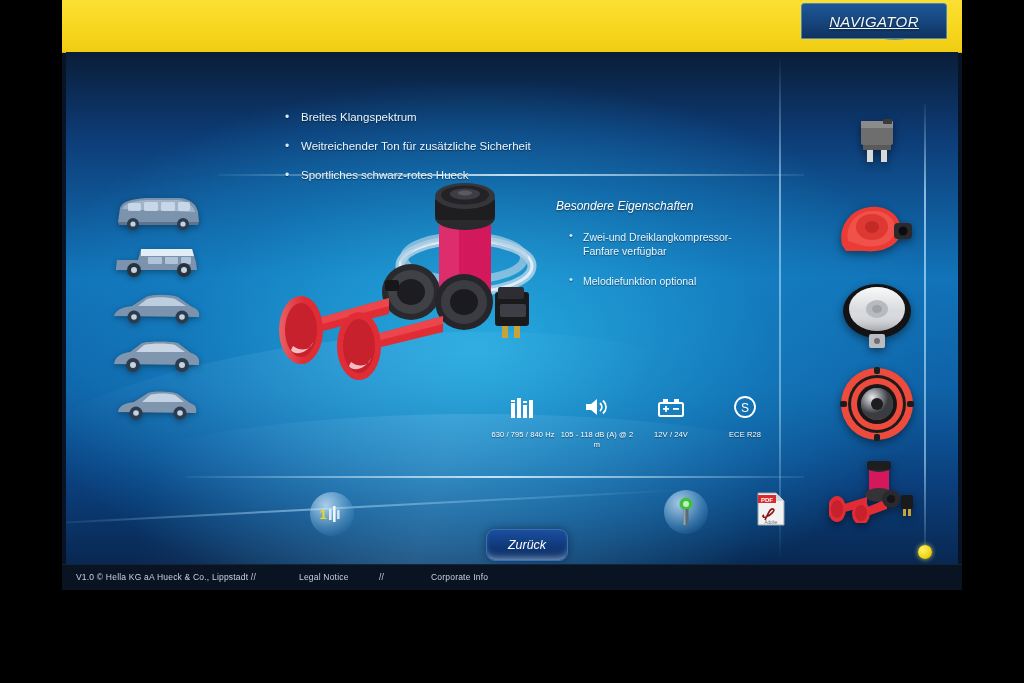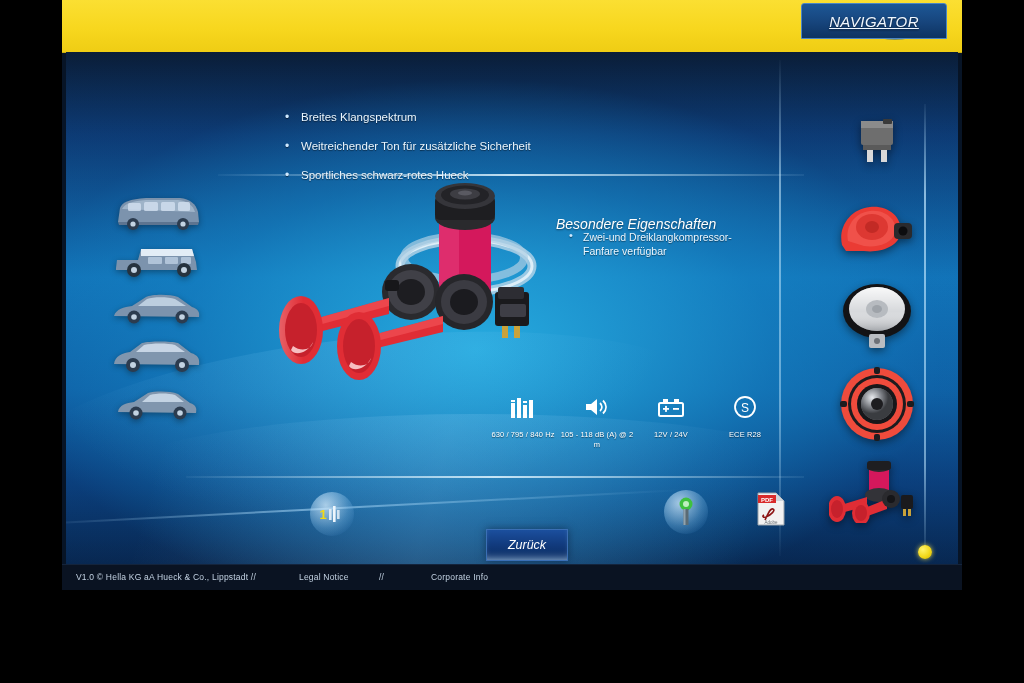--- a/index.html
+++ b/index.html
@@ -46,21 +46,21 @@
 
   
   .title{position:absolute;left:200px;top:26px;color:#fff;font-size:19px;letter-spacing:.2px;
          text-shadow:0 1px 2px rgba(0,0,0,.55);}
   .bullets{position:absolute;left:208px;top:56px;width:470px;}
   .bullets li{list-style:none;color:#eaf6ff;font-size:11.5px;margin:0 0 17px 0;position:relative;padding-left:24px;
               text-shadow:0 1px 1px rgba(0,0,0,.5);}
   .bullets li:before{content:"•";position:absolute;left:8px;top:-1px;color:#cfe9ff;font-size:12px;}
   ul{margin:3px;padding:0;}
 
-  .subtitle{position:absolute;left:490px;top:164px;color:#fff;font-size:14px;font-style:italic;
+  .subtitle{position:absolute;left:490px;top:147px;color:#fff;font-size:12px;font-style:italic;
             text-shadow:0 1px 2px rgba(0,0,0,.5);}
   .features{position:absolute;left:492px;top:175px;width:200px;}
   .features li{list-style:none;color:#eaf6ff;font-size:10.5px;line-height:14px;margin:0 0 16px 0;position:relative;padding-left:22px;
                text-shadow:0 1px 1px rgba(0,0,0,.45);}
   .features li:before{content:"•";position:absolute;left:8px;top:-2px;color:#cfe9ff;font-size:11px;}
 
   
   .vehicles{position:absolute;left:42px;top:140px;width:110px;}
   .veh{position:relative;height:44px;margin-bottom:4px;}
   .veh svg{display:block;filter:drop-shadow(0 2px 3px rgba(0,0,0,.35));}
@@ -78,21 +78,21 @@
   
   .orb{position:absolute;width:44px;height:44px;border-radius:50%;
        background:radial-gradient(circle at 36% 30%,rgba(215,238,255,0.75),rgba(120,180,225,0.35) 55%,rgba(40,110,175,0.15) 80%);
        display:flex;align-items:center;justify-content:center;}
   .orb.sound{left:244px;top:440px;}
   .orb.info{left:598px;top:438px;}
   .pdficon{position:absolute;left:690px;top:440px;width:30px;height:34px;}
 
   .backbtn{position:absolute;left:420px;top:477px;width:80px;height:30px;
     background:linear-gradient(180deg,#1b4f9e 0%,#123c80 45%,#0a2a5e 100%);
-    border:1px solid #3a6fb5;border-radius:0;
+    border:1px solid #3a6fb5;border-radius:9px;
     display:flex;align-items:center;justify-content:center;
     color:#fff;font-size:12.5px;font-style:italic;
     box-shadow:0 0 8px rgba(10,30,60,.6), inset 0 -7px 8px -6px rgba(190,225,255,.8);}
 
   
   .navtab{position:absolute;left:739px;top:3px;width:144px;height:34px;
     background:linear-gradient(180deg,#1d5796 0%,#17467e 50%,#0e3361 100%);
     border:1px solid #4b86c4;border-radius:3px 3px 0 0;
     display:flex;align-items:center;justify-content:center;
     color:#f0f7ff;font-size:15px;font-style:italic;letter-spacing:.4px;
@@ -142,20 +142,21 @@
 
       <ul class="bullets">
         <li>Breites Klangspektrum</li>
         <li>Weitreichender Ton für zusätzliche Sicherheit</li>
         <li>Sportliches schwarz-rotes Hueck</li>
       </ul>
 
       <div class="subtitle">Besondere Eigenschaften</div>
       <ul class="features">
         <li>Zwei-und Dreiklangkompressor-Fanfare verfügbar</li>
+        <li>Melodiefunktion optional</li>
       </ul>
 
       <div class="vehicles">
         <div class="veh">
           <svg width="96" height="42" viewBox="0 0 96 42">
             <path d="M10 30 L12 16 C14 10 22 7 38 6 L72 6 C82 7 88 12 90 20 L91 30 Z" fill="#7c93ad"></path>
             <path d="M14 17 C17 11 25 9 38 8 L70 8 C79 9 85 13 87 20 Z" fill="#9fb4c9"></path>
             <rect x="20" y="11" width="13" height="8" rx="1.5" fill="#cfdded" opacity=".85"></rect>
             <rect x="36" y="10" width="14" height="9" rx="1.5" fill="#cfdded" opacity=".85"></rect>
             <rect x="53" y="10" width="14" height="9" rx="1.5" fill="#cfdded" opacity=".85"></rect>

